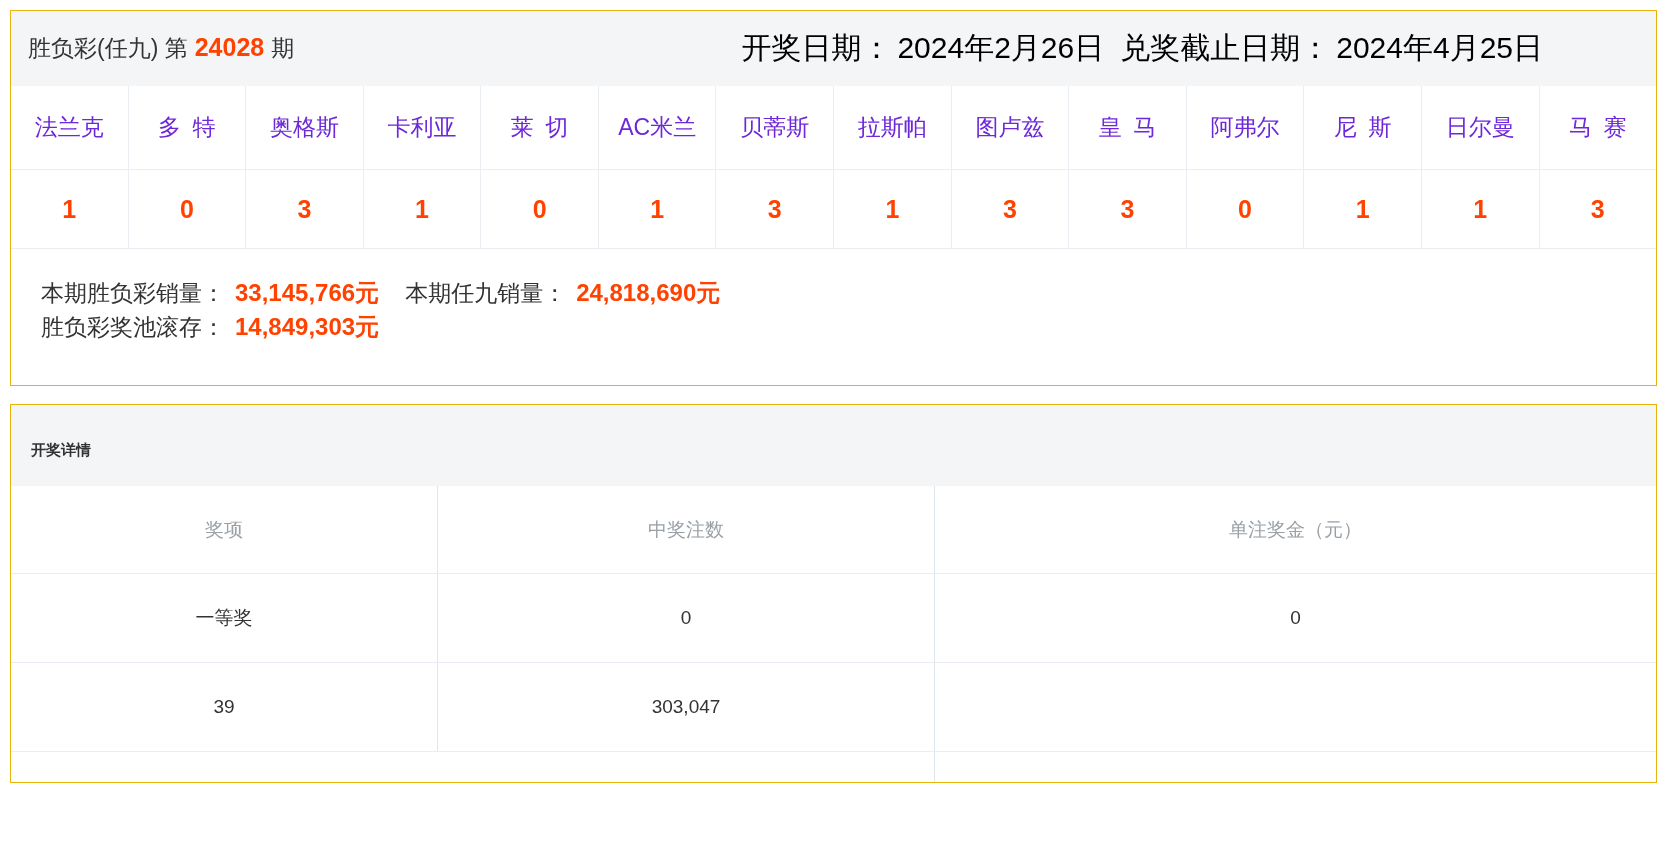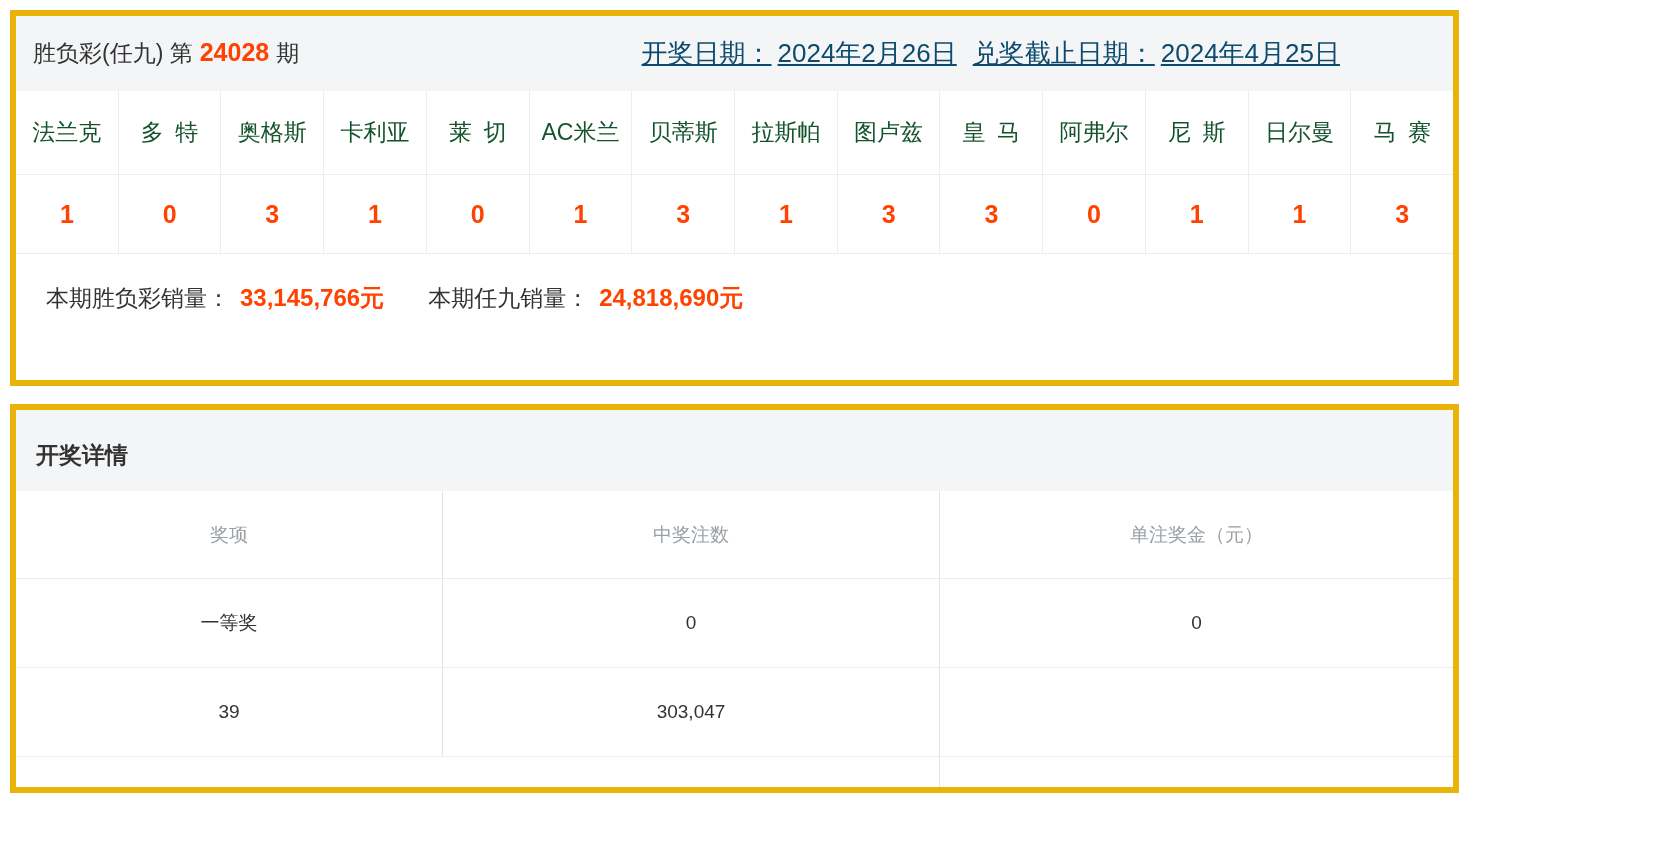--- a/index.html
+++ b/index.html
@@ -5,23 +5,23 @@
   * { box-sizing: border-box; }
   html, body {
     margin: 0; padding: 0;
     width: 1663px; height: 853px;
     overflow: hidden;
     background: #ffffff;
     font-family: "Liberation Sans", "DejaVu Sans", sans-serif;
     color: #333333;
   }
   .card {
-    width: 1449px;
+    width: 1647px;
     margin-left: 10px;
-    border: 6px solid #eab308;
+    border: 1px solid #eab308;
     background: #ffffff;
   }
   .card-result { margin-top: 10px; height: 376px; }
   .card-details { margin-top: 18px; }
 
   
   .card-header {
     height: 75px;
     background: #f3f5f7;
     display: flex;
@@ -29,60 +29,60 @@
     justify-content: space-between;
     padding: 0 113px 0 17px;
   }
   .card-title { font-size: 23px; color: #333; }
   .period {
     color: var(--accent);
     font-weight: bold;
     font-size: 25px;
     margin: 0 7px;
   }
-  .draw-dates { font-size: 26px; color: #0c4a6e; text-decoration: underline; }
+  .draw-dates { font-size: 30px; color: #000000; }
   .draw-dates .dd-val { margin-left: 6px; }
   .draw-dates .dd-label2 { margin-left: 16px; }
 
   
   .teams-row, .results-row { display: flex; border-bottom: 1px solid #eaeef2; }
   .teams-row { height: 84px; }
   .results-row { height: 79px; }
   .cell {
     flex: 1 1 0;
     display: flex;
     align-items: center;
     justify-content: center;
     border-right: 1px solid #eaeef2;
   }
   .cell:last-child { border-right: none; }
-  .team-cell { font-size: 23px; color: #14532d; }
+  .team-cell { font-size: 23px; color: #6d28d9; }
   .result-cell { font-size: 25px; font-weight: bold; color: var(--accent); }
 
   
   .sales { padding: 27px 0 0 30px; font-size: 23px; }
   .sales-line { line-height: 33px; }
   .sales-val {
     color: var(--accent);
     font-weight: bold;
     font-size: 24px;
     margin-left: 10px;
     text-align: right;
   }
-  .sales-label-2 { margin-left: 44px; }
+  .sales-label-2 { margin-left: 26px; }
 
   
   .section-bar {
     height: 81px;
     background: #f3f5f7;
     display: flex;
     align-items: center;
     padding-left: 20px;
   }
-  .section-title { font-size: 23px; font-weight: bold; color: #333; margin-top: 10px; }
+  .section-title { font-size: 15px; font-weight: bold; color: #333; margin-top: 10px; }
 
   .prize-head, .prize-row, .prize-partial {
     display: grid;
     grid-template-columns: 427px 497px 1fr;
   }
   .prize-head { height: 88px; border-bottom: 1px solid #e7edf2; }
   .prize-row  { height: 89px; border-bottom: 1px solid #e7edf2; }
   .prize-partial { height: 30px; }
   .pcell {
     display: flex;
@@ -140,20 +140,23 @@
       <div class="cell result-cell">0</div>
       <div class="cell result-cell">1</div>
       <div class="cell result-cell">1</div>
       <div class="cell result-cell">3</div>
     </div>
 
   <div class="sales">
     <div class="sales-line">
       <span>本期胜负彩销量：</span><span class="sales-val">33,145,766元</span><span class="sales-label-2">本期任九销量：</span><span class="sales-val">24,818,690元</span>
     </div>
+    <div class="sales-line">
+      <span>胜负彩奖池滚存：</span><span class="sales-val">14,849,303元</span>
+    </div>
   </div>
 </section>
 
 <section class="card card-details">
   <div class="section-bar">
     <span class="section-title">开奖详情</span>
   </div>
 
   <div class="prize-head">
     <div class="pcell">奖项</div>

